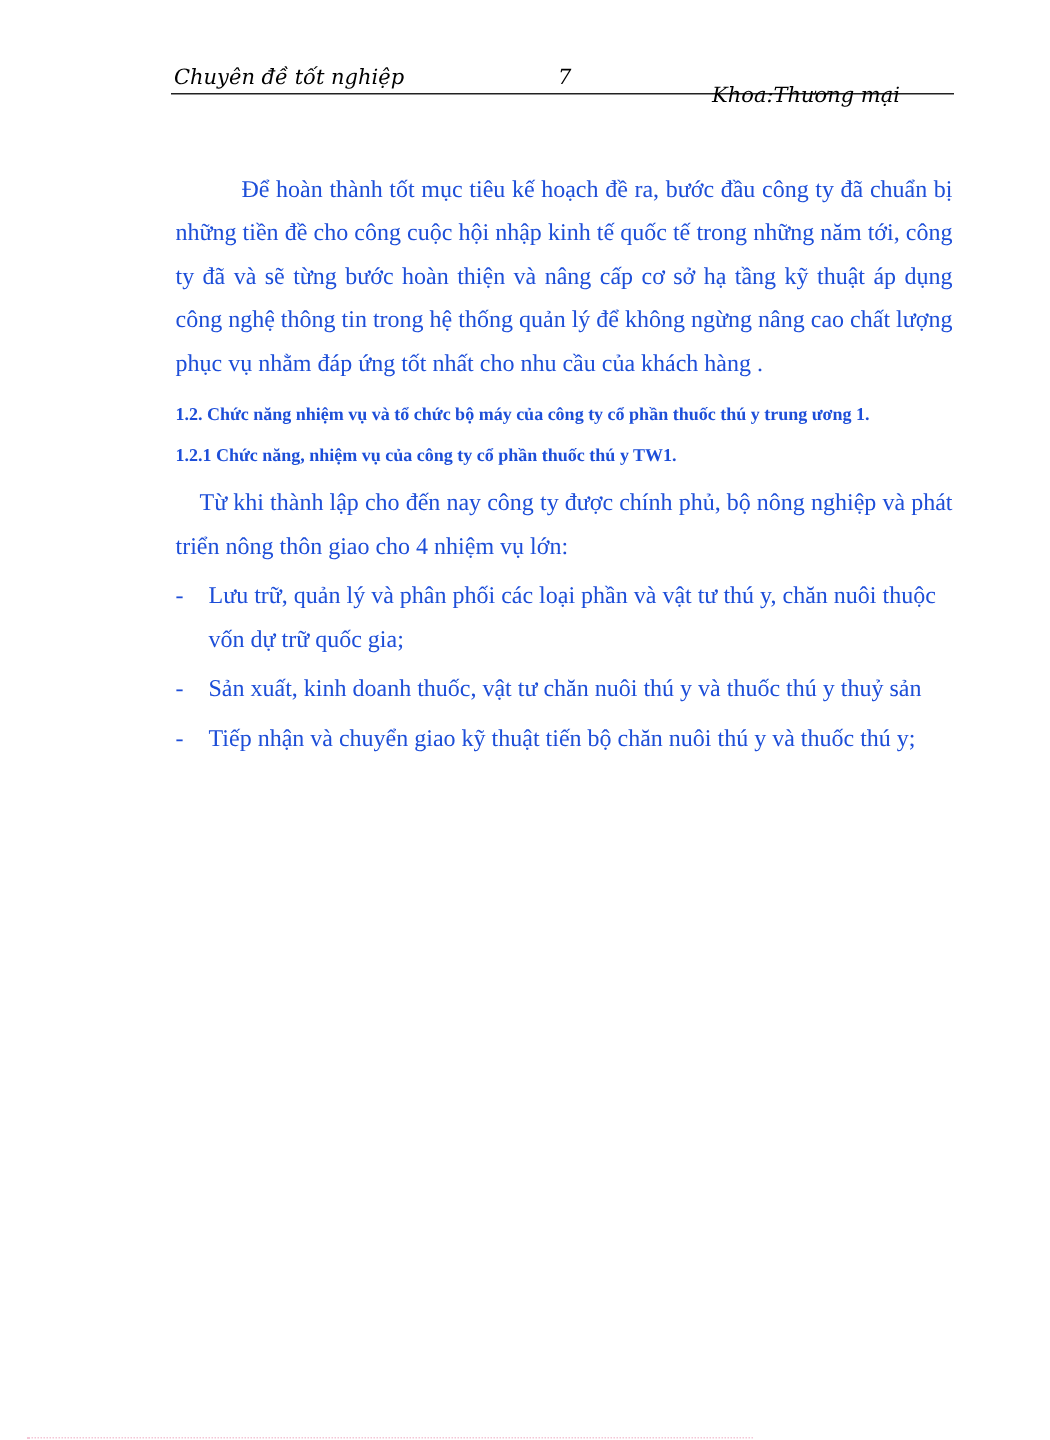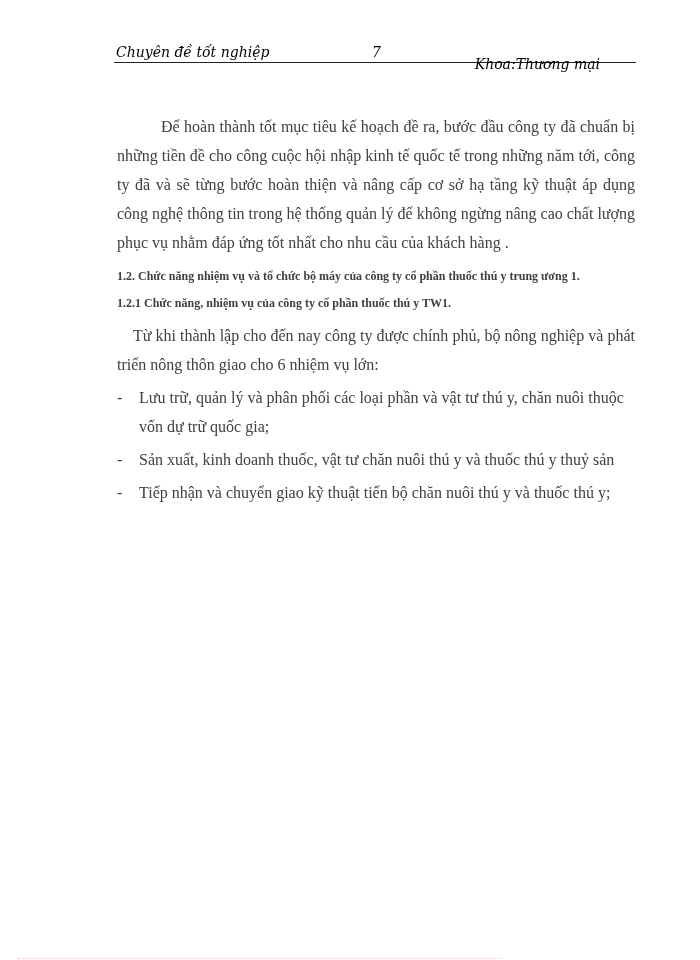--- a/index.html
+++ b/index.html
@@ -35,21 +35,21 @@
     .header .center { position: absolute; left: 258px; top: 0; }
     .header .right { position: absolute; right: 36px; top: 12px; }
 
     .body-text {
       position: absolute;
       left: 117px;
       top: 112px;
       width: 518px;
       font-family: "Liberation Serif", serif;
       font-size: 16px;
-      color: #404040;
+      color: #1d4ed8;
     }
     .para {
       margin: 0;
       line-height: 29px;
       text-align: justify;
     }
     .para.indent1 { text-indent: 44px; }
     .para.indent2 { text-indent: 16px; }
     .heading {
       margin: 0;
@@ -105,21 +105,21 @@
     <span class="center">7</span>
     <span class="right">Khoa:Thương mại</span>
   </div>
 
   <div class="body-text">
     <p class="para indent1">Để hoàn thành tốt mục tiêu kế hoạch đề ra,  bước đầu công ty đã chuẩn bị những tiền đề cho công cuộc hội nhập kinh tế quốc tế trong những năm tới, công ty đã và sẽ từng bước hoàn thiện và nâng cấp cơ sở hạ tầng kỹ thuật áp dụng công nghệ thông tin trong hệ thống quản lý để không ngừng nâng cao chất lượng phục vụ nhằm đáp ứng tốt nhất cho nhu cầu của khách hàng .</p>
 
     <p class="heading h2">1.2. Chức năng nhiệm vụ và tổ chức bộ máy của công ty cổ phần thuốc thú y trung ương 1.</p>
     <p class="heading h3">1.2.1 Chức năng,  nhiệm vụ của công ty cổ phần thuốc thú y TW1.</p>
 
-    <p class="para indent2">Từ khi thành lập cho đến nay công ty được chính phủ,  bộ nông nghiệp  và phát triển nông thôn giao  cho 6 nhiệm  vụ lớn:</p>
+    <p class="para indent2">Từ khi thành lập cho đến nay công ty được chính phủ,  bộ nông nghiệp  và phát triển nông thôn giao  cho 4 nhiệm  vụ lớn:</p>
 
     <div>
       <p class="bullet">
         <span class="dash">-</span>
         <span>Lưu trữ,  quản lý và phân phối các loại phần và vật tư thú y,  chăn nuôi thuộc vốn dự trữ quốc gia;</span>
       </p>
       <p class="bullet">
         <span class="dash">-</span>
         <span>Sản xuất,  kinh  doanh thuốc, vật tư chăn nuôi thú y và thuốc thú y thuỷ sản</span>
       </p>

